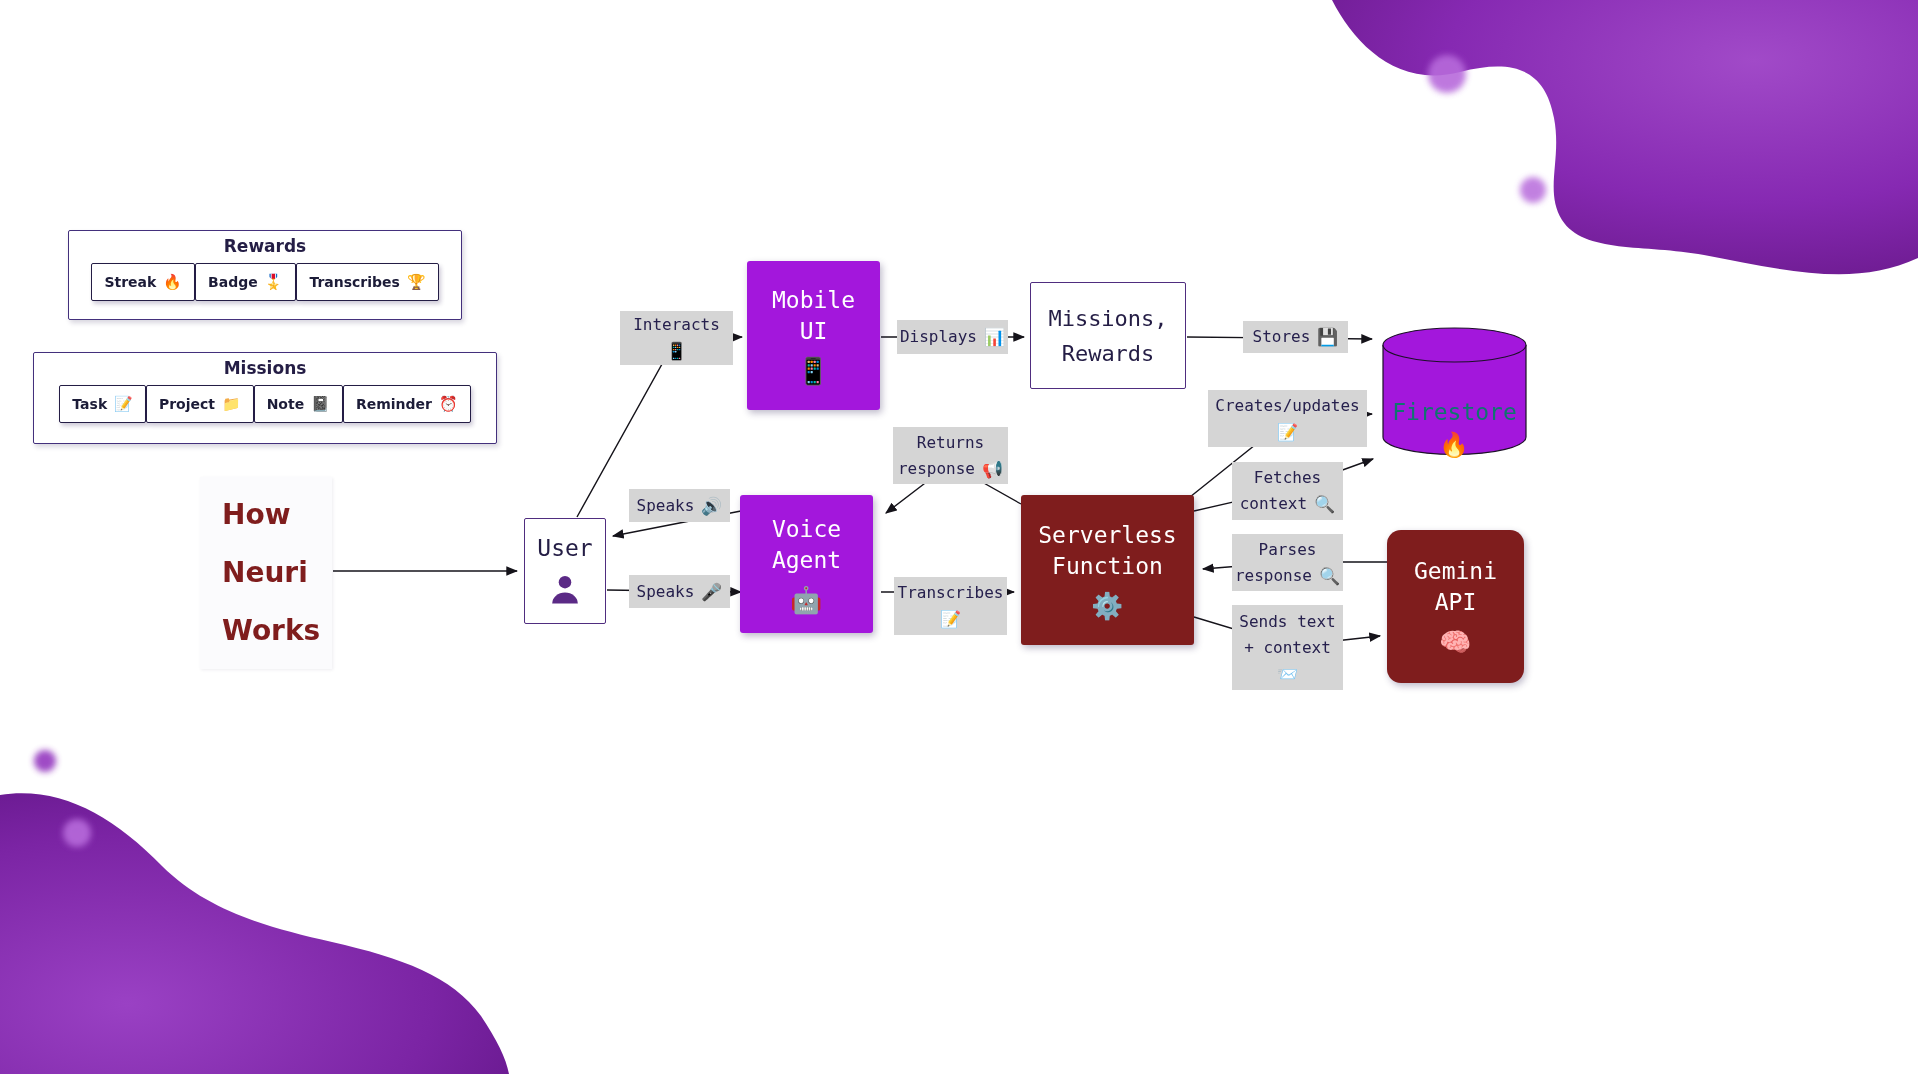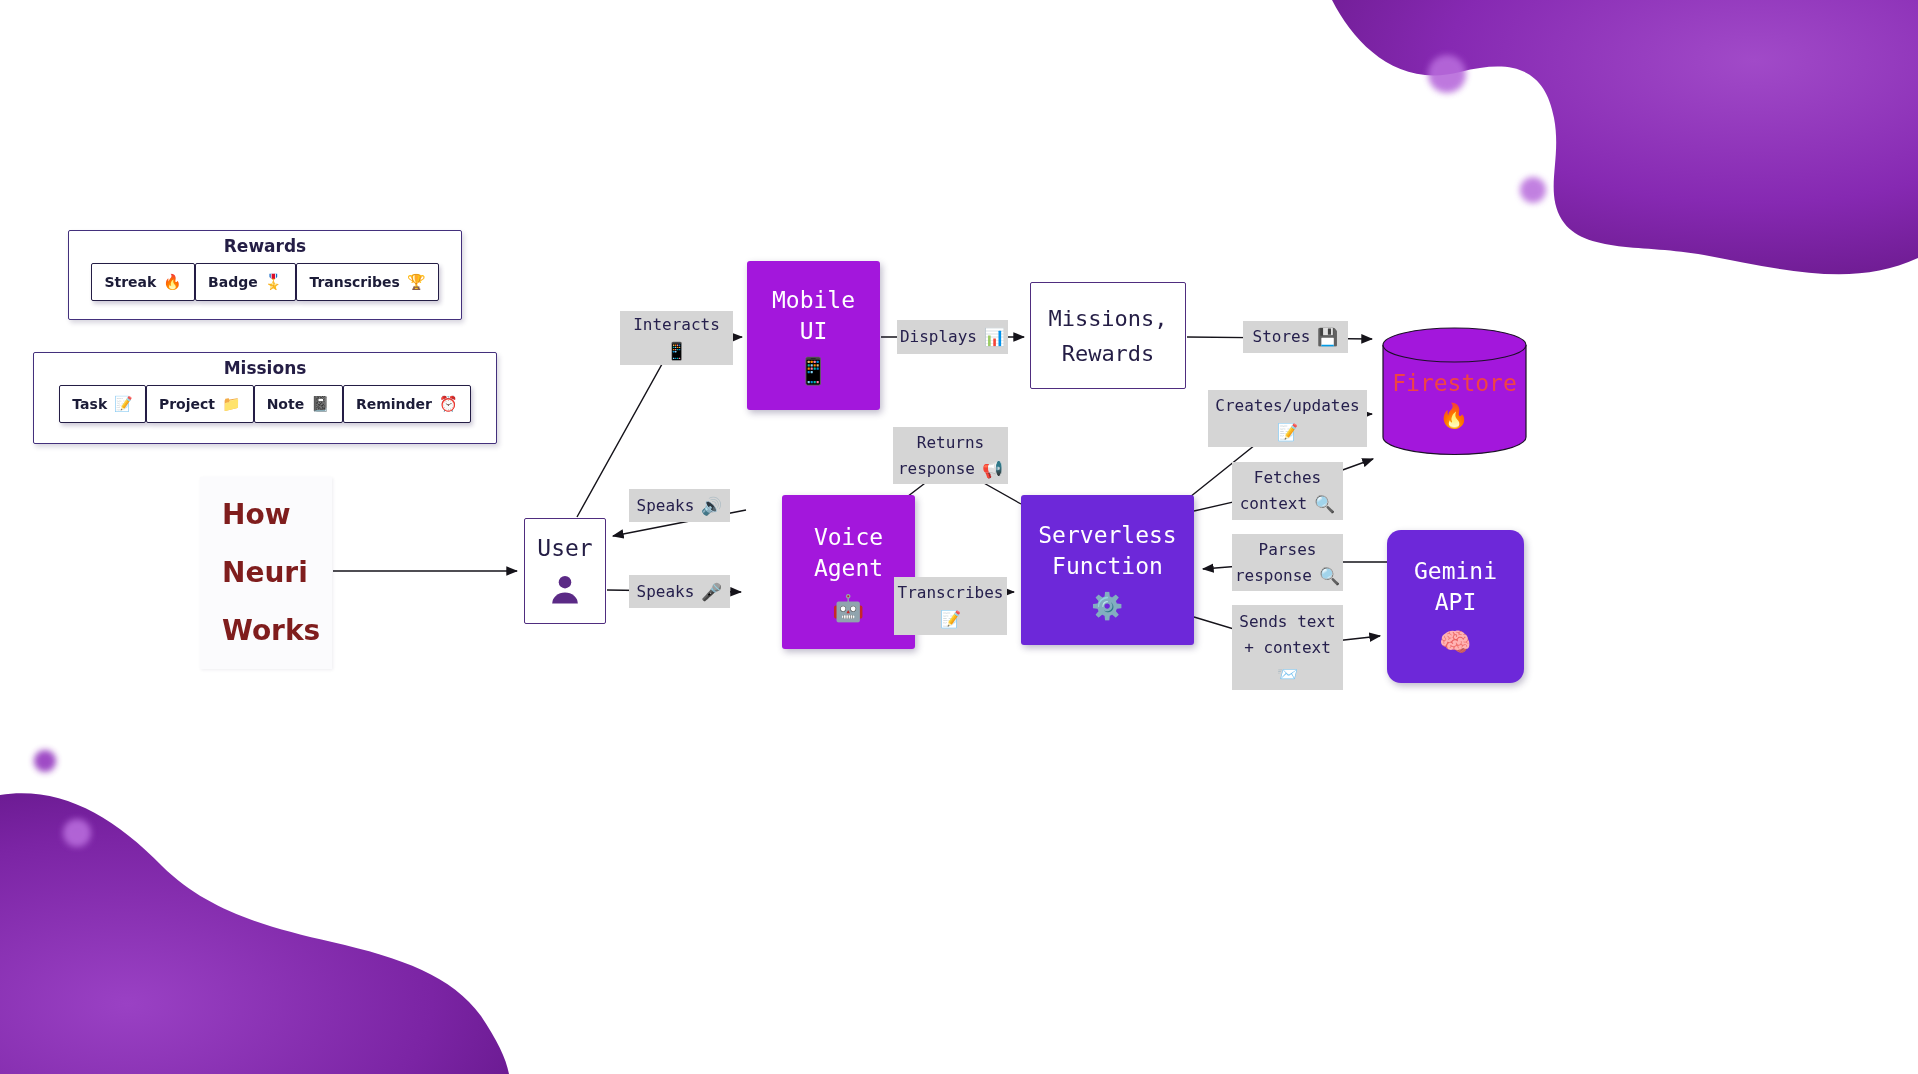--- a/index.html
+++ b/index.html
@@ -28,35 +28,35 @@
   .heading{font-family:"DejaVu Sans","Liberation Sans",sans-serif;font-weight:bold;
     font-size:28px;line-height:58px;color:#7f1d1d}
 
   
   .node{color:#fff;display:flex;flex-direction:column;align-items:center;
     justify-content:center;text-align:left;border-radius:3px;
     box-shadow:2px 3px 7px rgba(40,25,80,.30)}
   .node .nl{font-size:23px;line-height:31px}
   .node .ni{font-size:26px;line-height:30px;margin-top:9px}
   .bright{background:#A317DC}
-  .dark{background:#6d28d9}
+  .dark{background:#7f1d1d}
   .rounded{border-radius:14px}
   .wnode{display:flex;flex-direction:column;align-items:center;justify-content:center;
     text-align:center;background:#fff;border:1.4px solid #4F2D7F;border-radius:2px;
     color:#241d45}
   .wnode .nl{font-size:23px;line-height:30px}
   .wnode .nl2{font-size:22px;line-height:35px}
   .usericon{margin-top:10px}
 
   
   .cyl{background:transparent}
   .cyl svg{position:absolute;left:0;top:0}
   .cyl .cyltext{position:absolute;left:0;top:0;width:100%;height:100%;
-    display:flex;flex-direction:column;align-items:center;justify-content:center;
-    padding-top:14px;color:#ef4444}
+    display:flex;flex-direction:column;align-items:center;justify-content:flex-end;
+    padding-top:14px;color:#0f766e}
   .cyl .nl{font-size:23px;line-height:30px}
   .cyl .ni{font-size:24px;line-height:28px;margin-top:4px}
 
   
   .glabel{background:#D5D5D5;color:#26204d;display:flex;flex-direction:column;
     align-items:center;justify-content:center;text-align:center;
     font-size:16px;line-height:26px}
   .glabel .row{display:flex;align-items:center;justify-content:center;gap:7px}
   .glabel .gi{font-size:17px}
 </style>
@@ -183,21 +183,21 @@
     <svg width="149" height="134" viewBox="0 0 149 134" aria-hidden="true">
       <path d="M3 20 L3 112 A71.5 17.5 0 0 0 146 112 L146 20" fill="#A317DC" stroke="#1b1026" stroke-width="1.2"></path>
       <ellipse cx="74.5" cy="20" rx="71.5" ry="17" fill="#A317DC" stroke="#1b1026" stroke-width="1.2"></ellipse>
     </svg>
     <div class="cyltext">
       <div class="nl">Firestore</div>
       <div class="ni">🔥</div>
     </div>
   </div>
 
-  <div class="abs node bright" style="left:782px;top:495px;width:133px;height:154px">
+  <div class="abs node bright" style="left:740px;top:495px;width:133px;height:138px">
     <div class="nl">Voice</div>
     <div class="nl">Agent</div>
     <div class="ni">🤖</div>
   </div>
 
   <div class="abs node dark" style="left:1021px;top:495px;width:173px;height:150px">
     <div class="nl">Serverless</div>
     <div class="nl">Function</div>
     <div class="ni" style="color:#c9c3de">⚙️</div>
   </div>

